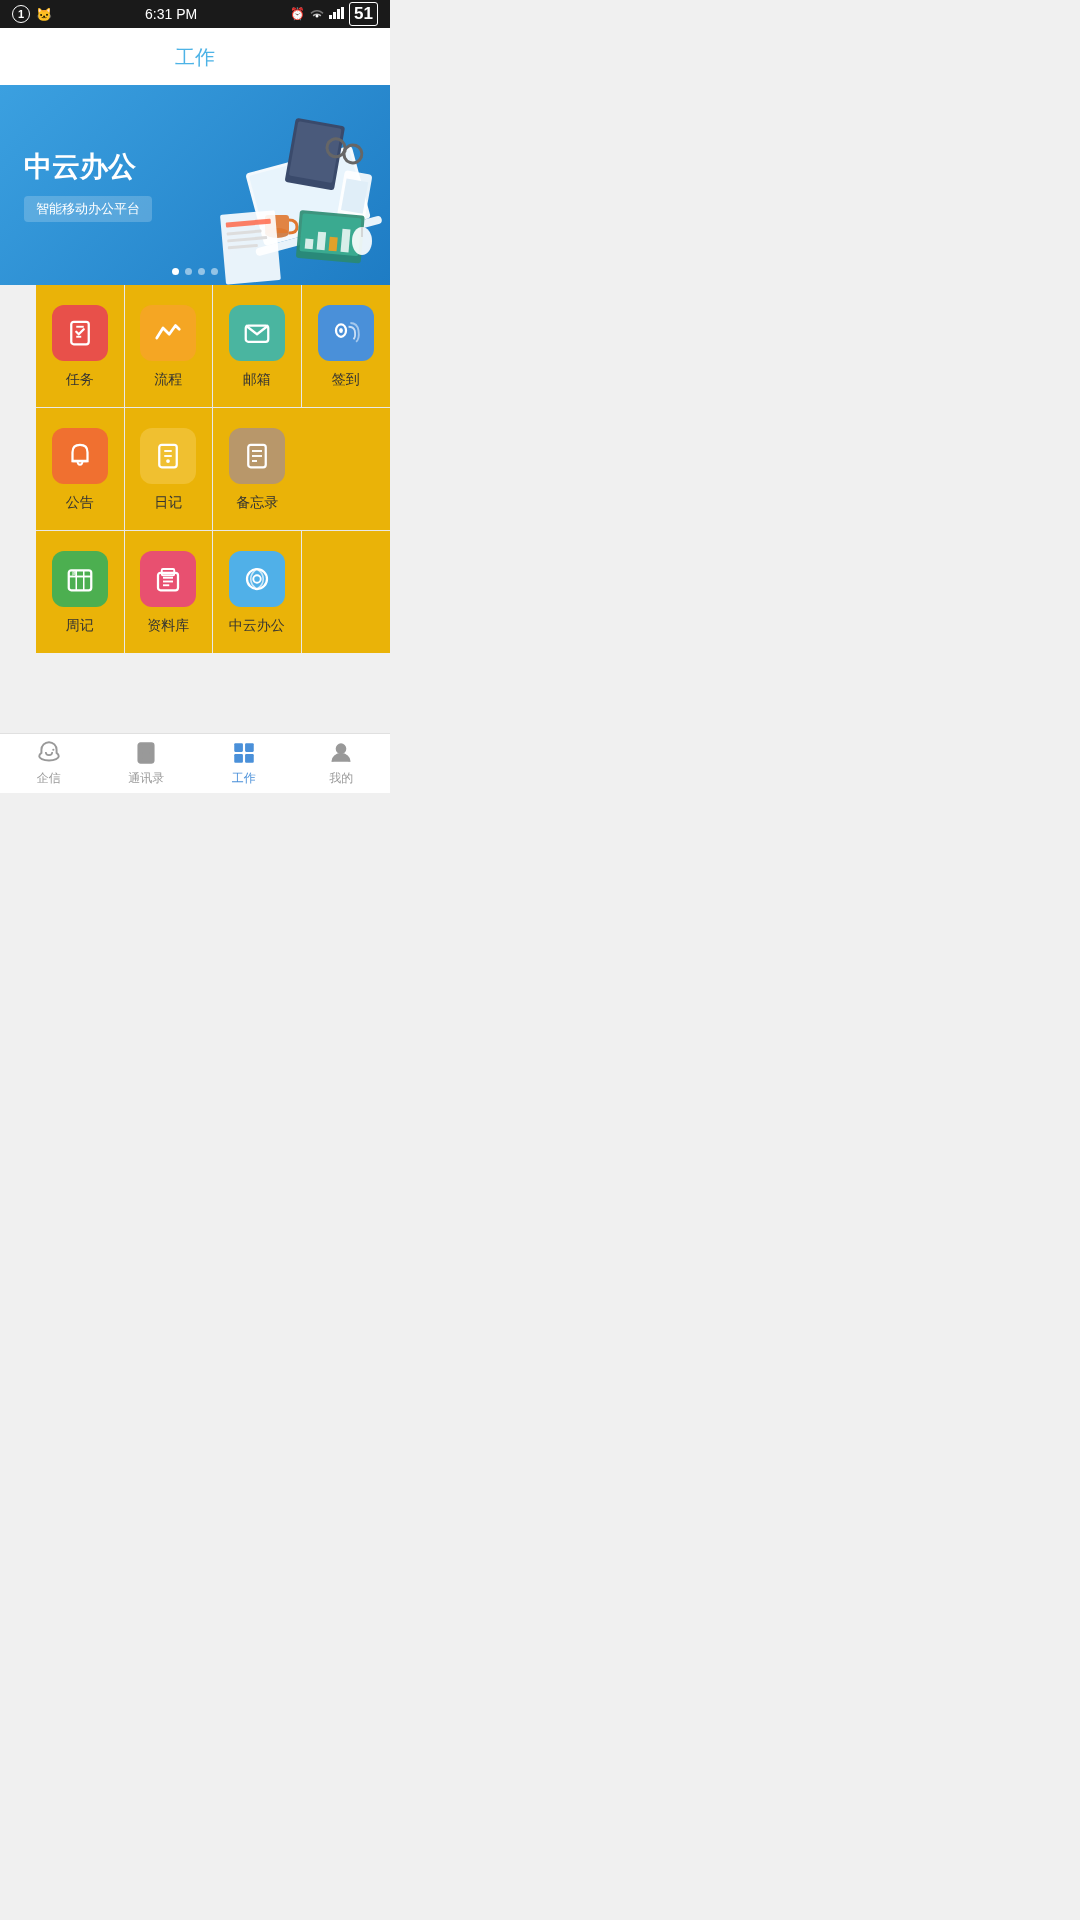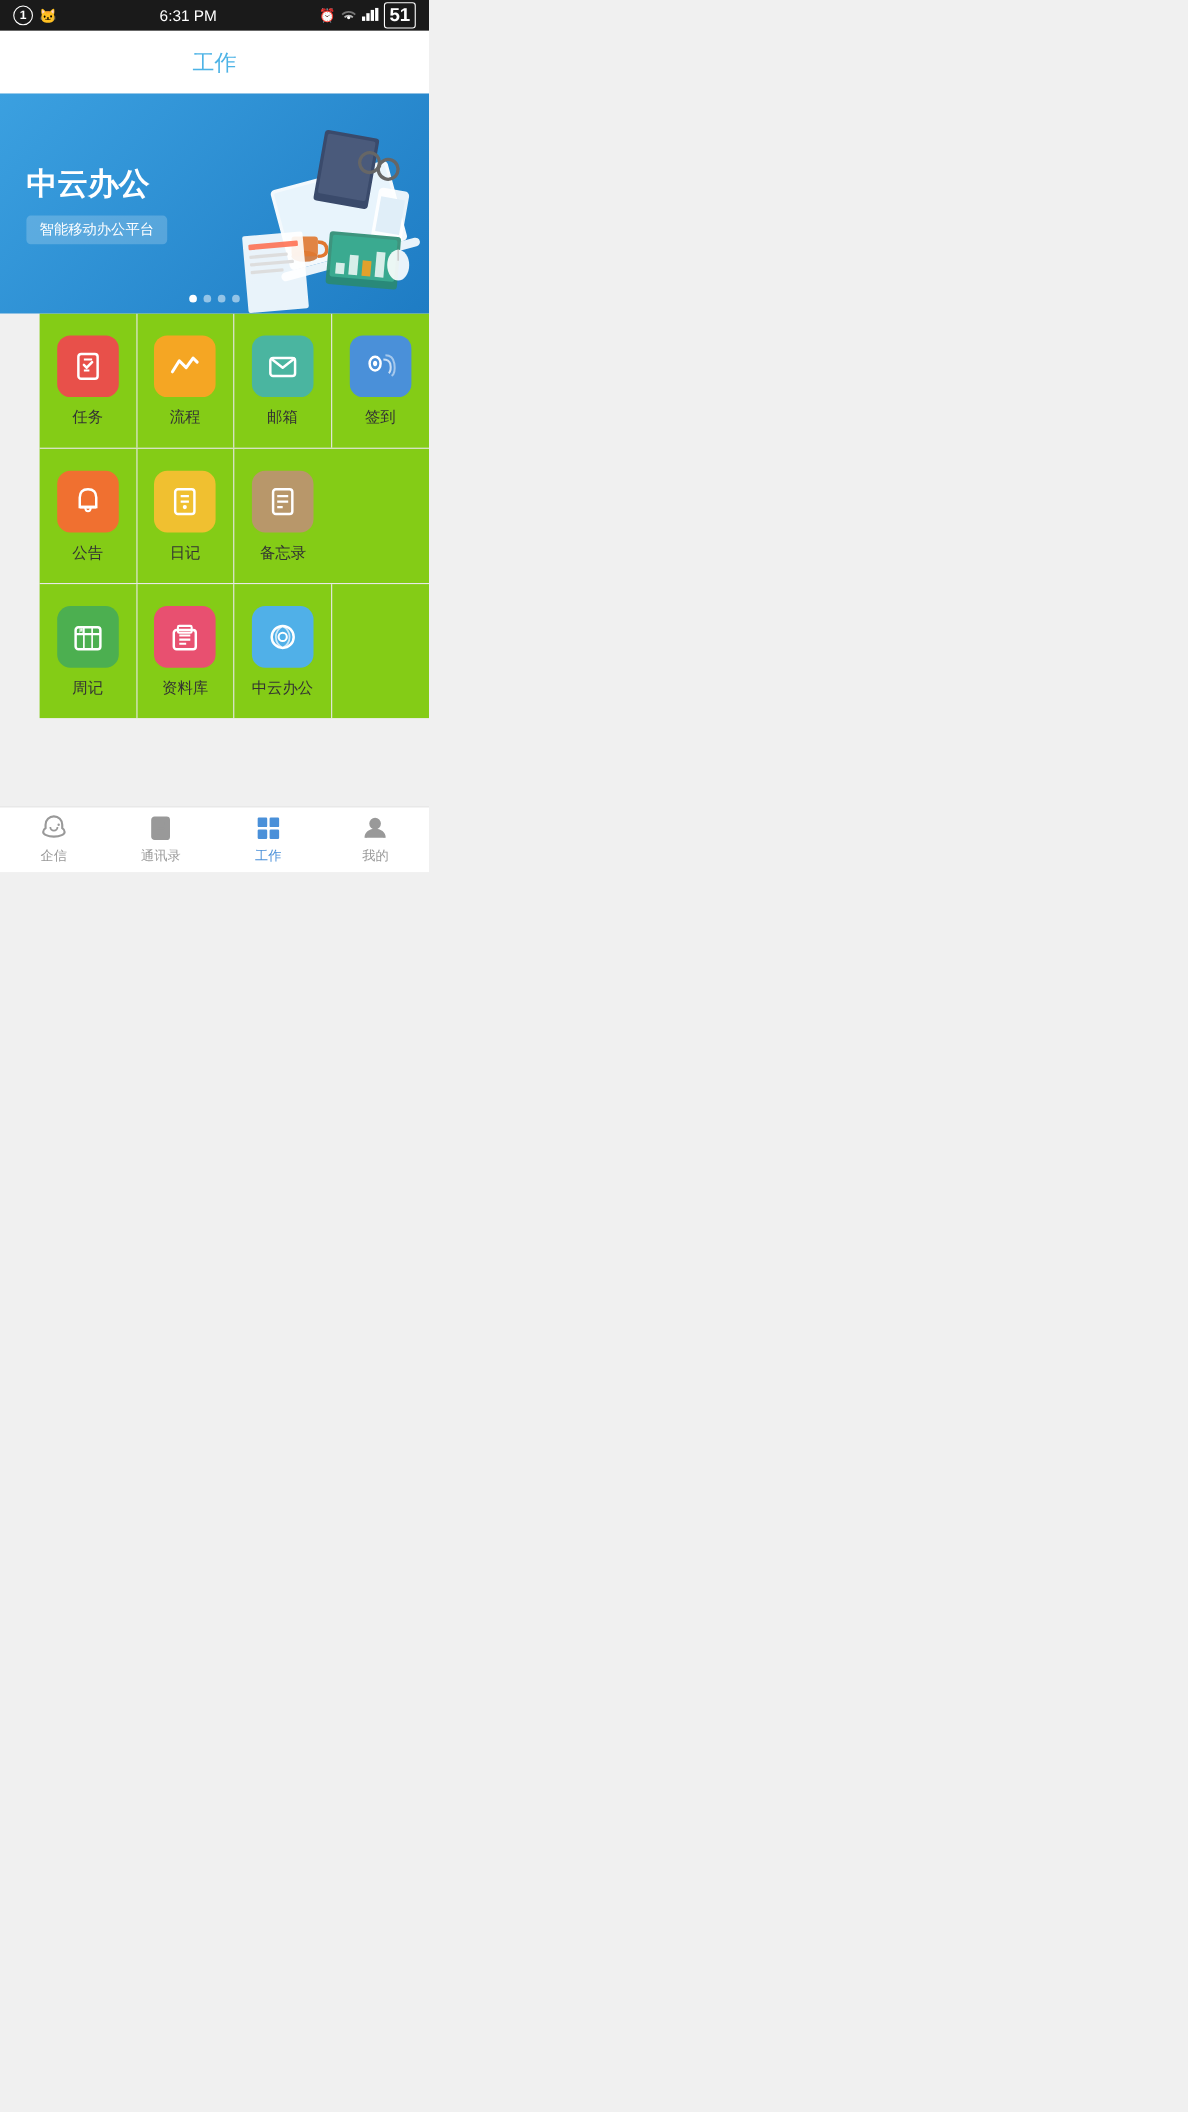--- a/index.html
+++ b/index.html
@@ -96,21 +96,21 @@
     .dot {
       width: 7px;
       height: 7px;
       border-radius: 50%;
       background: rgba(255,255,255,0.5);
     }
     .dot.active { background: white; }
 
     
     .grid-section {
-      background: #84cc16;
+      background: #eab308;
       flex-shrink: 0;
       margin-left: 36px;
     }
     .grid-row {
       display: grid;
       grid-template-columns: repeat(4, 1fr);
       border-bottom: 1px solid #e8e8e8;
     }
     .grid-row:last-child { border-bottom: none; }
 

